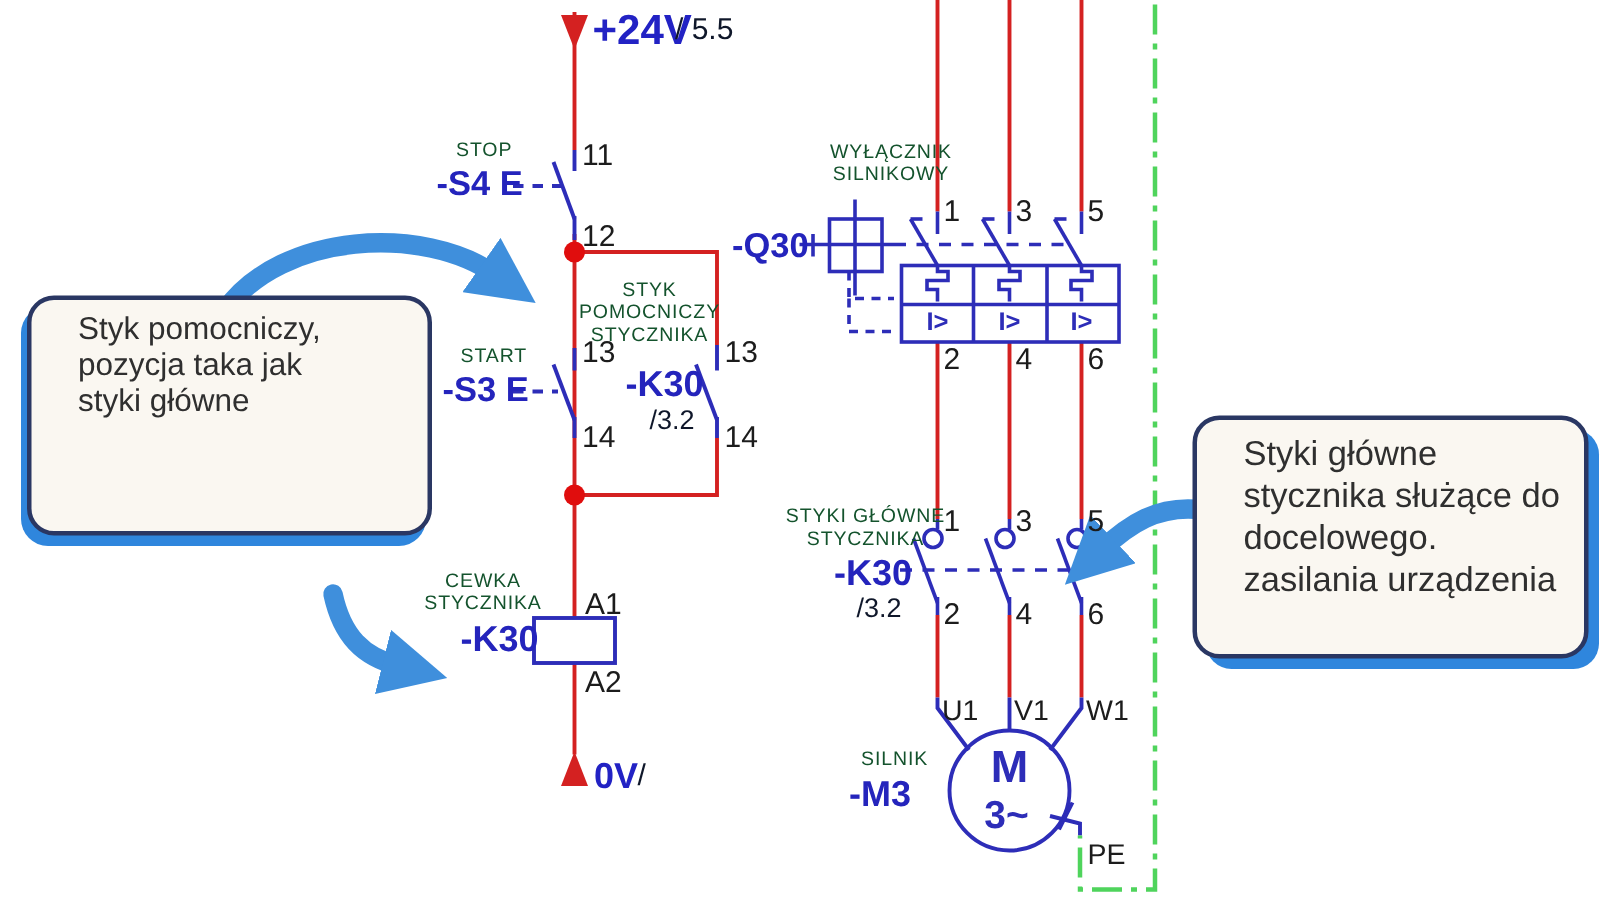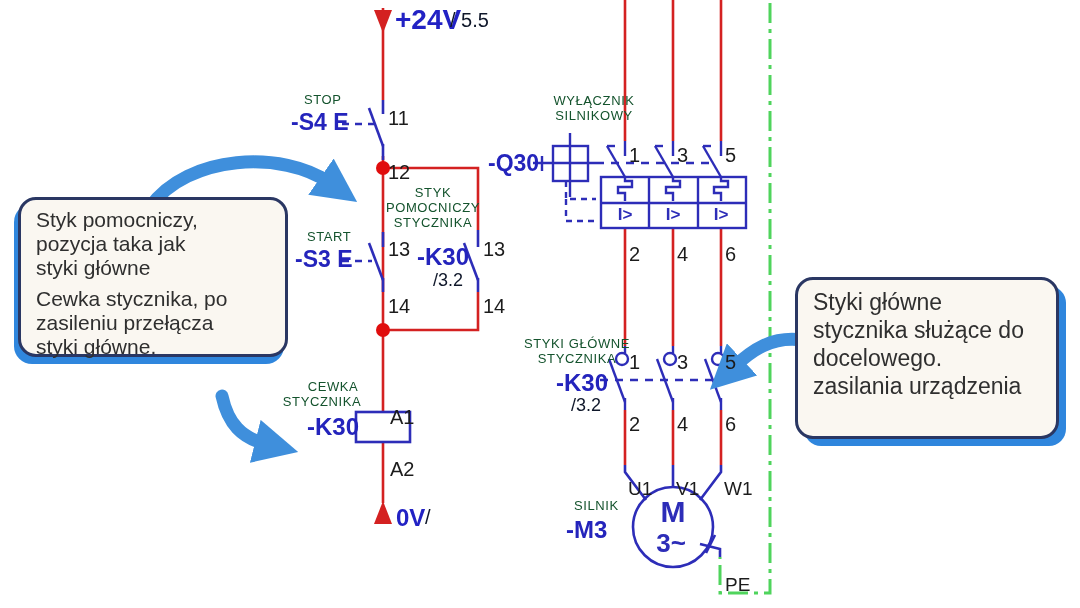--- a/index.html
+++ b/index.html
@@ -3,27 +3,27 @@
 <meta charset="utf-8">
 <style>
   html,body{margin:0;padding:0;background:#ffffff;}
   .stage{position:relative;width:1080px;height:608px;background:#ffffff;overflow:hidden;
          font-family:"Liberation Sans", sans-serif;}
   .stage svg{position:absolute;left:0;top:0;}
   .abs{position:absolute;white-space:nowrap;}
   .ctr{transform:translateX(-50%);}
   .lbl{font-size:13px;color:#14532d;letter-spacing:.6px;font-weight:500;}
   .tag{font-size:23px;color:#2424bc;font-weight:600;}
-  .num{font-size:20px;color:#1c1c1c;font-weight:500;margin-top:14px;}
+  .num{font-size:20px;color:#1c1c1c;font-weight:500;}
   .ref{font-size:18px;color:#0f172a;font-weight:400;}
   .rail{font-size:28px;color:#2222c4;font-weight:700;}
   .trip{font-size:17px;color:#2d2db8;font-weight:700;}
   .callout{position:absolute;background:#faf7f1;border:3px solid #2a3763;border-radius:18px;
            color:#2f2f2f;padding:8px 15px;}
-  .callout .line{font-size:21px;line-height:24px;}
+  .callout .line{font-size:21px;line-height:24px;margin-left:16px;}
   .callout .para + .para{margin-top:7px;}
   .co-left{left:18px;top:197px;width:234px;height:138px;box-shadow:-4px 7px 0 #2f86dd;}
   .co-right{left:795px;top:277px;width:228px;height:140px;box-shadow:8px 8px 0 -1px #2f86dd;}
   .co-right .line{font-size:23px;line-height:28px;}
   .motor-m{font-size:30px;color:#2d2db8;font-weight:600;}
   .motor-ph{font-size:26px;color:#2d2db8;font-weight:600;}
 </style>
 </head>
 <body>
 
@@ -163,21 +163,21 @@
   <span class="abs tag" style="left:417px;top:243px;font-size:24px;">-K30</span>
   <span class="abs ref" style="left:433px;top:270px;">/3.2</span>
   <span class="abs num" style="left:483px;top:224px;">13</span>
   <span class="abs num" style="left:483px;top:281px;">14</span>
 
   <span class="abs lbl" style="left:307px;top:229px;">START</span>
   <span class="abs tag" style="left:295px;top:246px;">-S3 E</span>
   <span class="abs num" style="left:388px;top:224px;">13</span>
   <span class="abs num" style="left:388px;top:281px;">14</span>
 
-  <span class="abs lbl ctr" style="left:322px;top:379px;margin-left:11px;">CEWKA</span>
+  <span class="abs lbl ctr" style="left:322px;top:379px;">CEWKA</span>
   <span class="abs lbl ctr" style="left:322px;top:394px;">STYCZNIKA</span>
   <span class="abs tag" style="left:307px;top:413px;font-size:24px;">-K30</span>
   <span class="abs num" style="left:390px;top:392px;">A1</span>
   <span class="abs num" style="left:390px;top:444px;">A2</span>
 
   <span class="abs rail" style="left:396px;top:504px;font-size:24px;">0V</span>
   <span class="abs ref" style="left:425px;top:506px;font-size:20px;">/</span>
 
   <span class="abs lbl ctr" style="left:594px;top:93px;">WYŁĄCZNIK</span>
   <span class="abs lbl ctr" style="left:594px;top:108px;">SILNIKOWY</span>
@@ -211,25 +211,20 @@
   <span class="abs motor-m ctr" style="left:673px;top:495px;">M</span>
   <span class="abs motor-ph ctr" style="left:671px;top:528px;">3~</span>
   <span class="abs num" style="left:725px;top:560px;font-size:19px;">PE</span>
 
   <div class="callout co-left">
     <div class="para">
       <div class="line">Styk pomocniczy,</div>
       <div class="line">pozycja taka jak</div>
       <div class="line">styki główne</div>
     </div>
-    <div class="para">
-      <div class="line">Cewka stycznika, po</div>
-      <div class="line">zasileniu przełącza</div>
-      <div class="line">styki główne.</div>
-    </div>
   </div>
 
   <div class="callout co-right">
     <div class="line">Styki główne</div>
     <div class="line">stycznika służące do</div>
     <div class="line">docelowego.</div>
     <div class="line">zasilania urządzenia</div>
   </div>
 
 </div>

